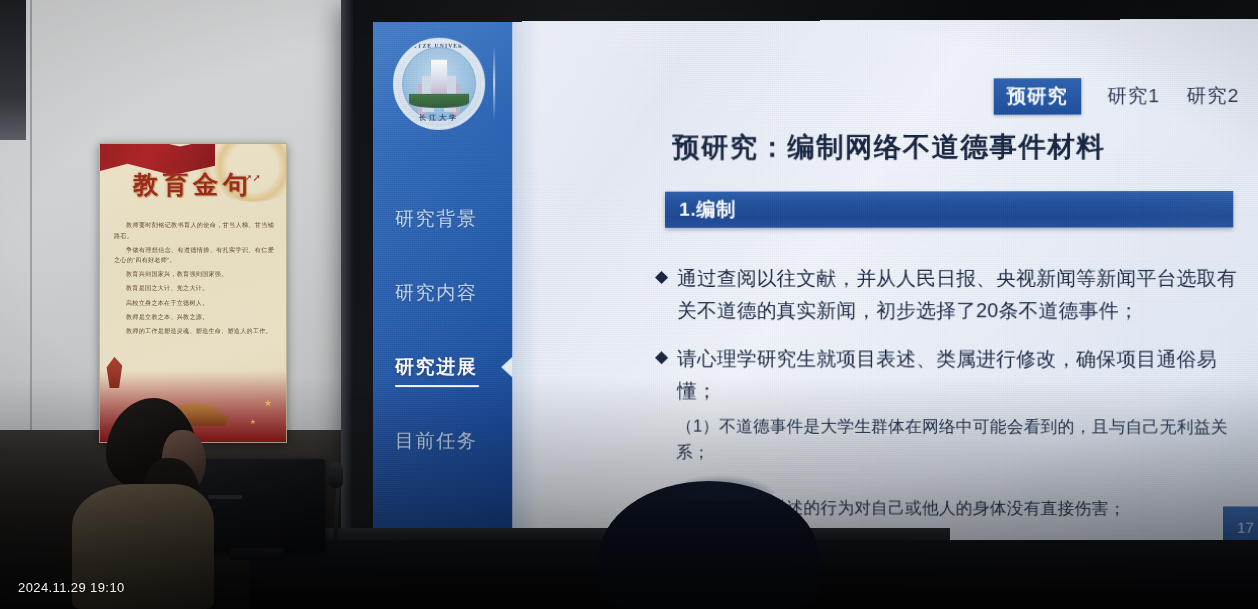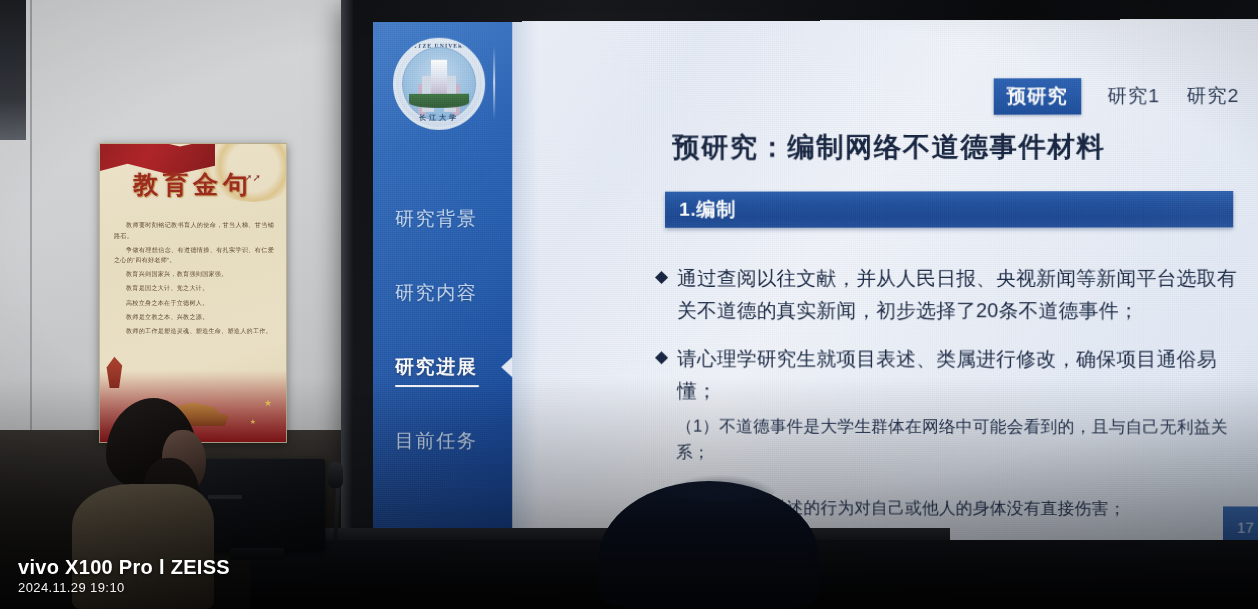--- a/index.html
+++ b/index.html
@@ -472,17 +472,16 @@
   <div class="fg-desk"></div>
 
   <div class="person-fg">
     <div class="pf-head"></div>
     <div class="pf-wisp"></div>
   </div>
 
   <div class="vignette"></div>
 
   <div class="wm">
-    <div class="wm-brand">vivo X100 Pro l ZEISS</div>
     <div class="wm-date">2024.11.29 19:10</div>
   </div>
 
 </div>
 
 </body></html>

